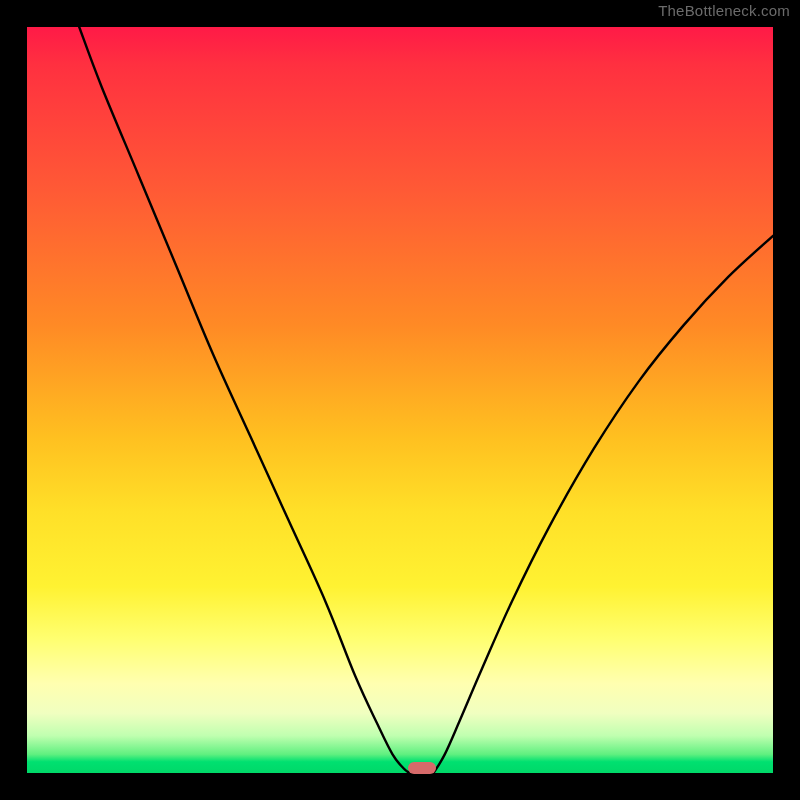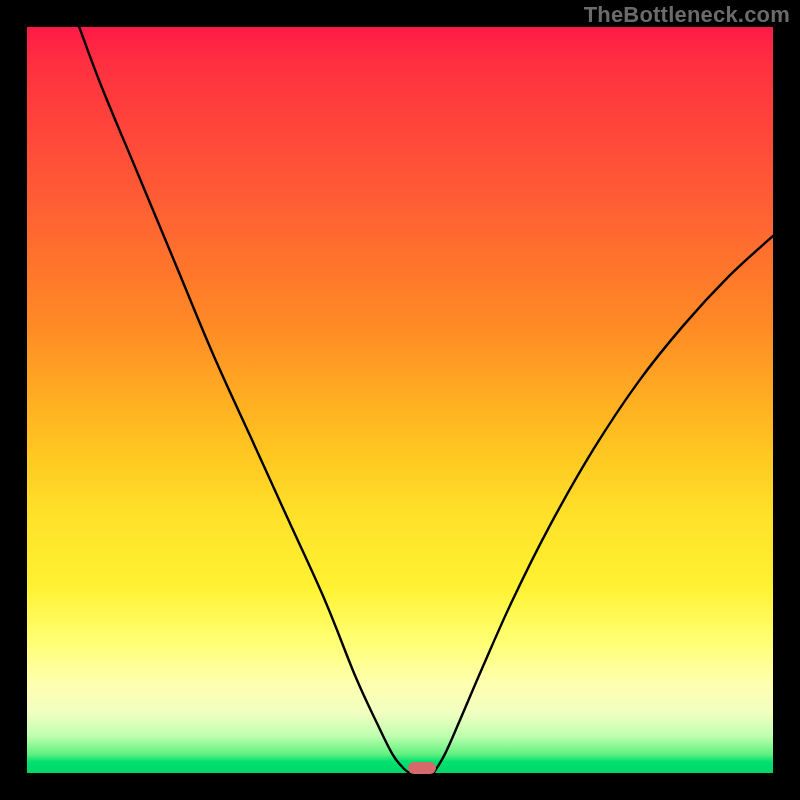--- a/index.html
+++ b/index.html
@@ -8,22 +8,22 @@
     position: relative;
     width: 800px;
     height: 800px;
     background: #000;
   }
   .watermark {
     position: absolute;
     top: 2px;
     right: 10px;
     font-family: Arial, Helvetica, sans-serif;
-    font-size: 22px;
-    font-weight: 700;
+    font-size: 15px;
+    font-weight: 400;
     color: #6b6b6b;
     letter-spacing: 0.2px;
     z-index: 5;
   }
   .plot {
     position: absolute;
     left: 27px;
     top: 27px;
     width: 746px;
     height: 746px;

